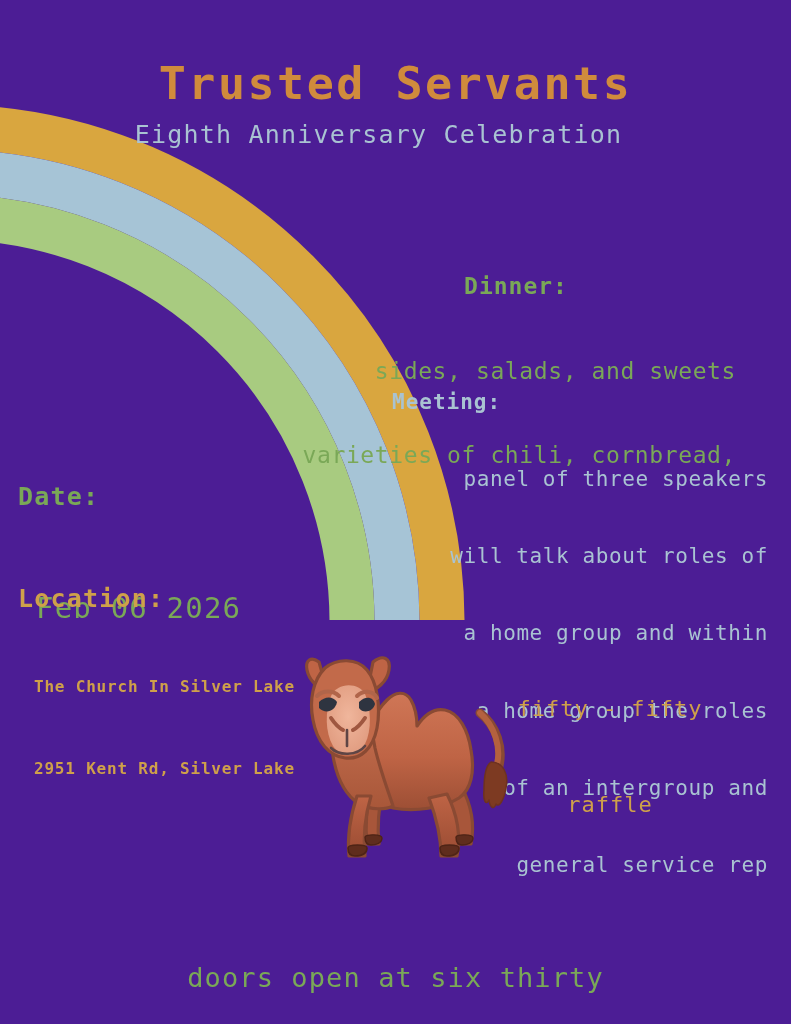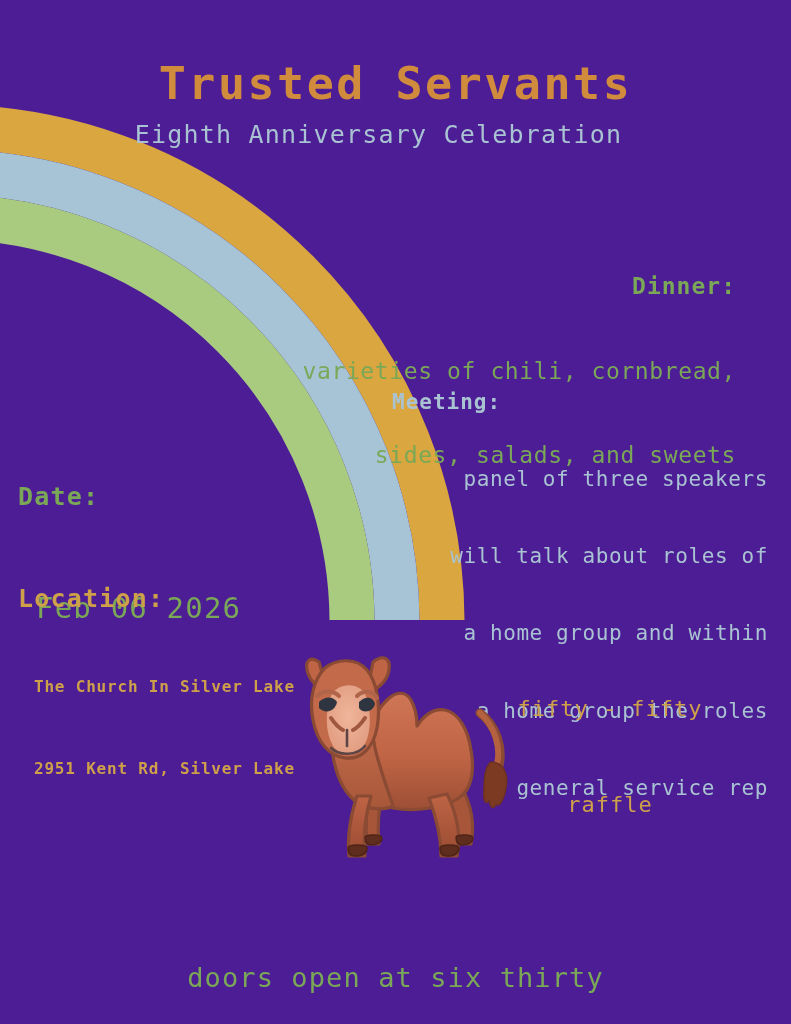--- a/index.html
+++ b/index.html
@@ -65,21 +65,21 @@
   #dinner {
     left: 296px;
     top: 219px;
     width: 440px;
     text-align: right;
     font-size: 23px;
     color: #7aa857;
   }
   #dinner .head {
     display: block;
-    text-align: right;
+    text-align: center;
     font-weight: bold;
     letter-spacing: 1px;
   }
   #dinner .ln {
     display: block;
     letter-spacing: 0.6px;
     margin-top: 3px;
   }
 
   
@@ -206,30 +206,31 @@
       <circle cx="-53" cy="622" r="405" stroke="#a8cb80" stroke-width="45"></circle>
     </g>
   </svg>
 
   <div class="tblock mono-face" id="title">Trusted Servants</div>
 
   <div class="tblock mono-face" id="subtitle">Eighth Anniversary Celebration</div>
 
   <div class="tblock mono-face" id="dinner">
     <span class="head">Dinner:</span>
+    <span class="ln">sides, salads, and sweets</span>
     <span class="ln">varieties of chili, cornbread,</span>
-    <span class="ln">sides, salads, and sweets</span>
   </div>
 
   <div class="tblock mono-face" id="meeting">
     <span class="head">Meeting:</span>
     <span class="ln">panel of three speakers</span>
     <span class="ln">will talk about roles of</span>
     <span class="ln">a home group and within</span>
     <span class="ln">a home group the roles</span>
+    <span class="ln">of an intergroup and</span>
     <span class="ln">general service rep</span>
   </div>
 
   <div class="tblock mono-face" id="date">
     <span class="head">Date:</span>
     <span class="val">Feb 06 2026</span>
   </div>
 
   <div class="tblock mono-face" id="location">
     <span class="head">Location:</span>

